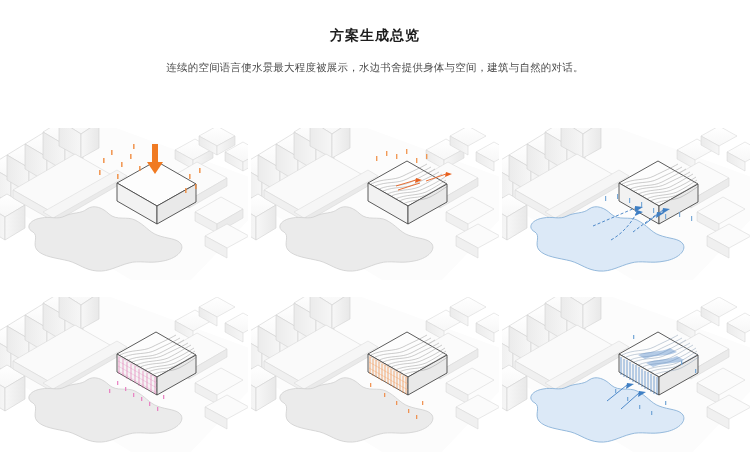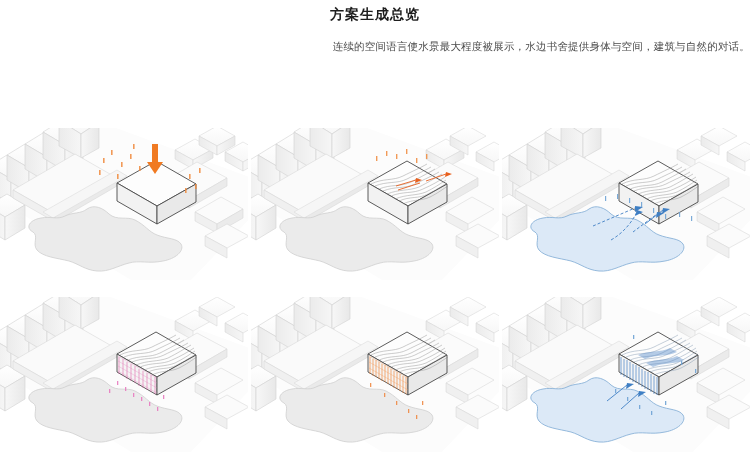--- a/index.html
+++ b/index.html
@@ -18,39 +18,38 @@
   .page {
     width: 750px;
     height: 452px;
     position: relative;
     background: #ffffff;
   }
 
   
   .header {
     width: 750px;
-    padding-top: 4px;
+    padding-top: 25px;
     text-align: center;
     background: #ffffff;
   }
   .page-title {
     font-size: 14px;
     font-weight: bold;
     color: #1d1d1d;
     letter-spacing: 1px;
     line-height: 20px;
     margin: 0;
   }
   .page-subtitle {
     font-size: 10.5px;
     color: #4b4b4b;
     line-height: 16px;
     margin: 14px 0 0 0;
     letter-spacing: .2px;
-    text-align: right;
   }
 
   
   .panel-grid {
     position: absolute;
     top: 128px;
     left: 0;
     width: 750px;
     height: 324px;
     display: grid;

